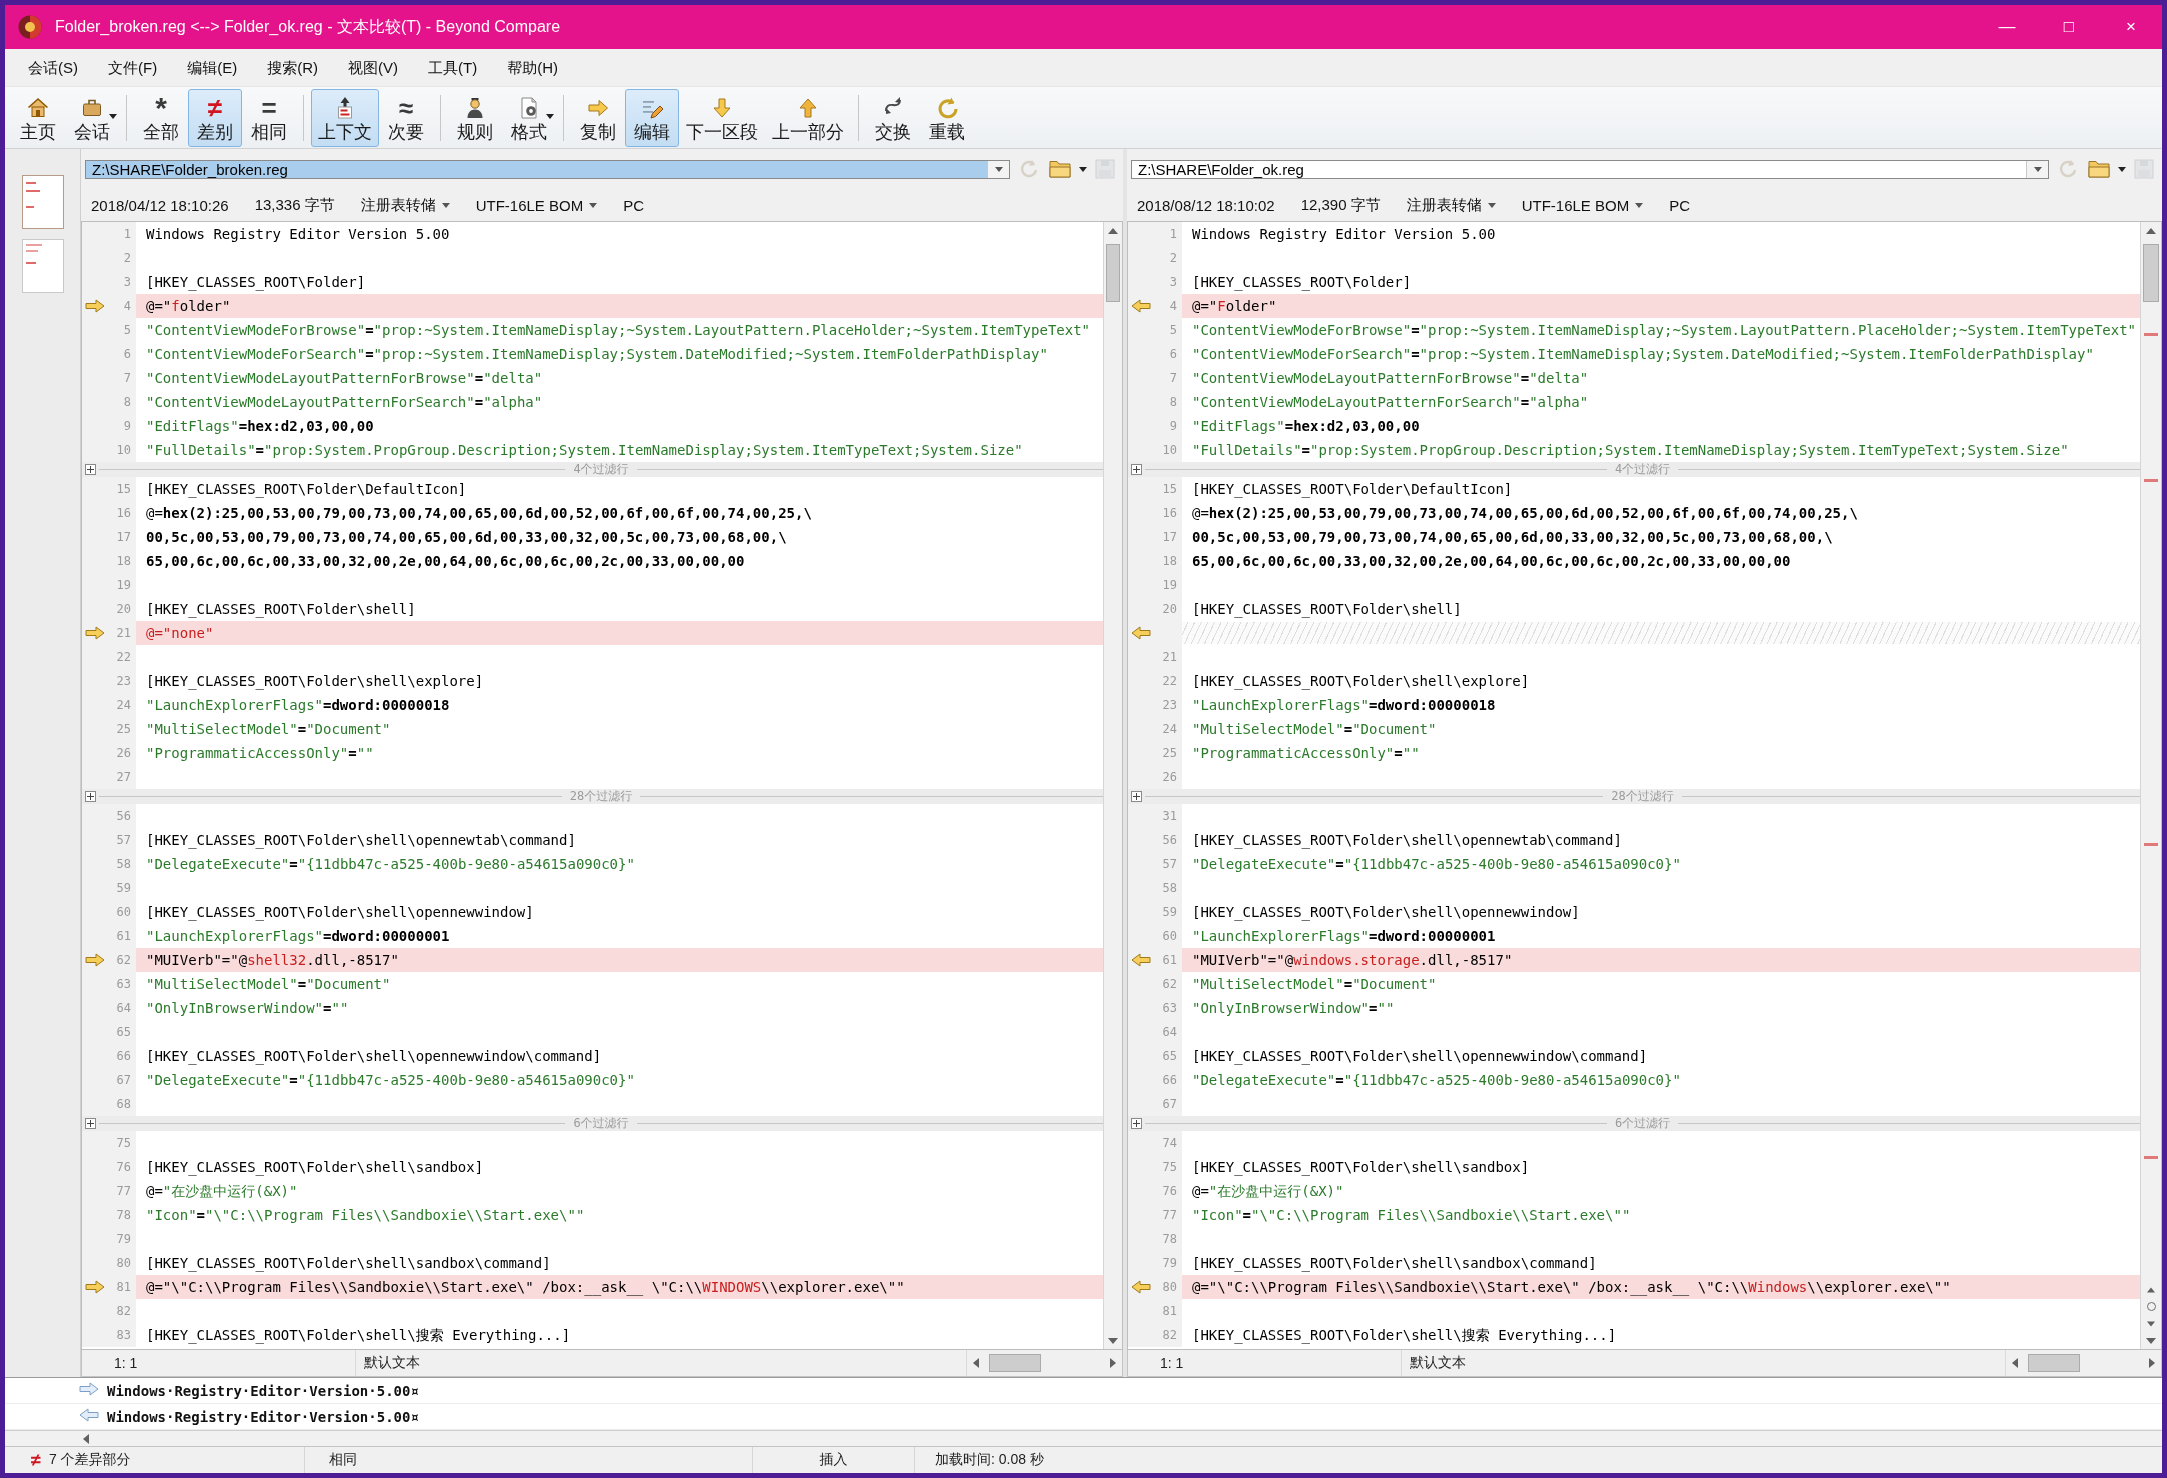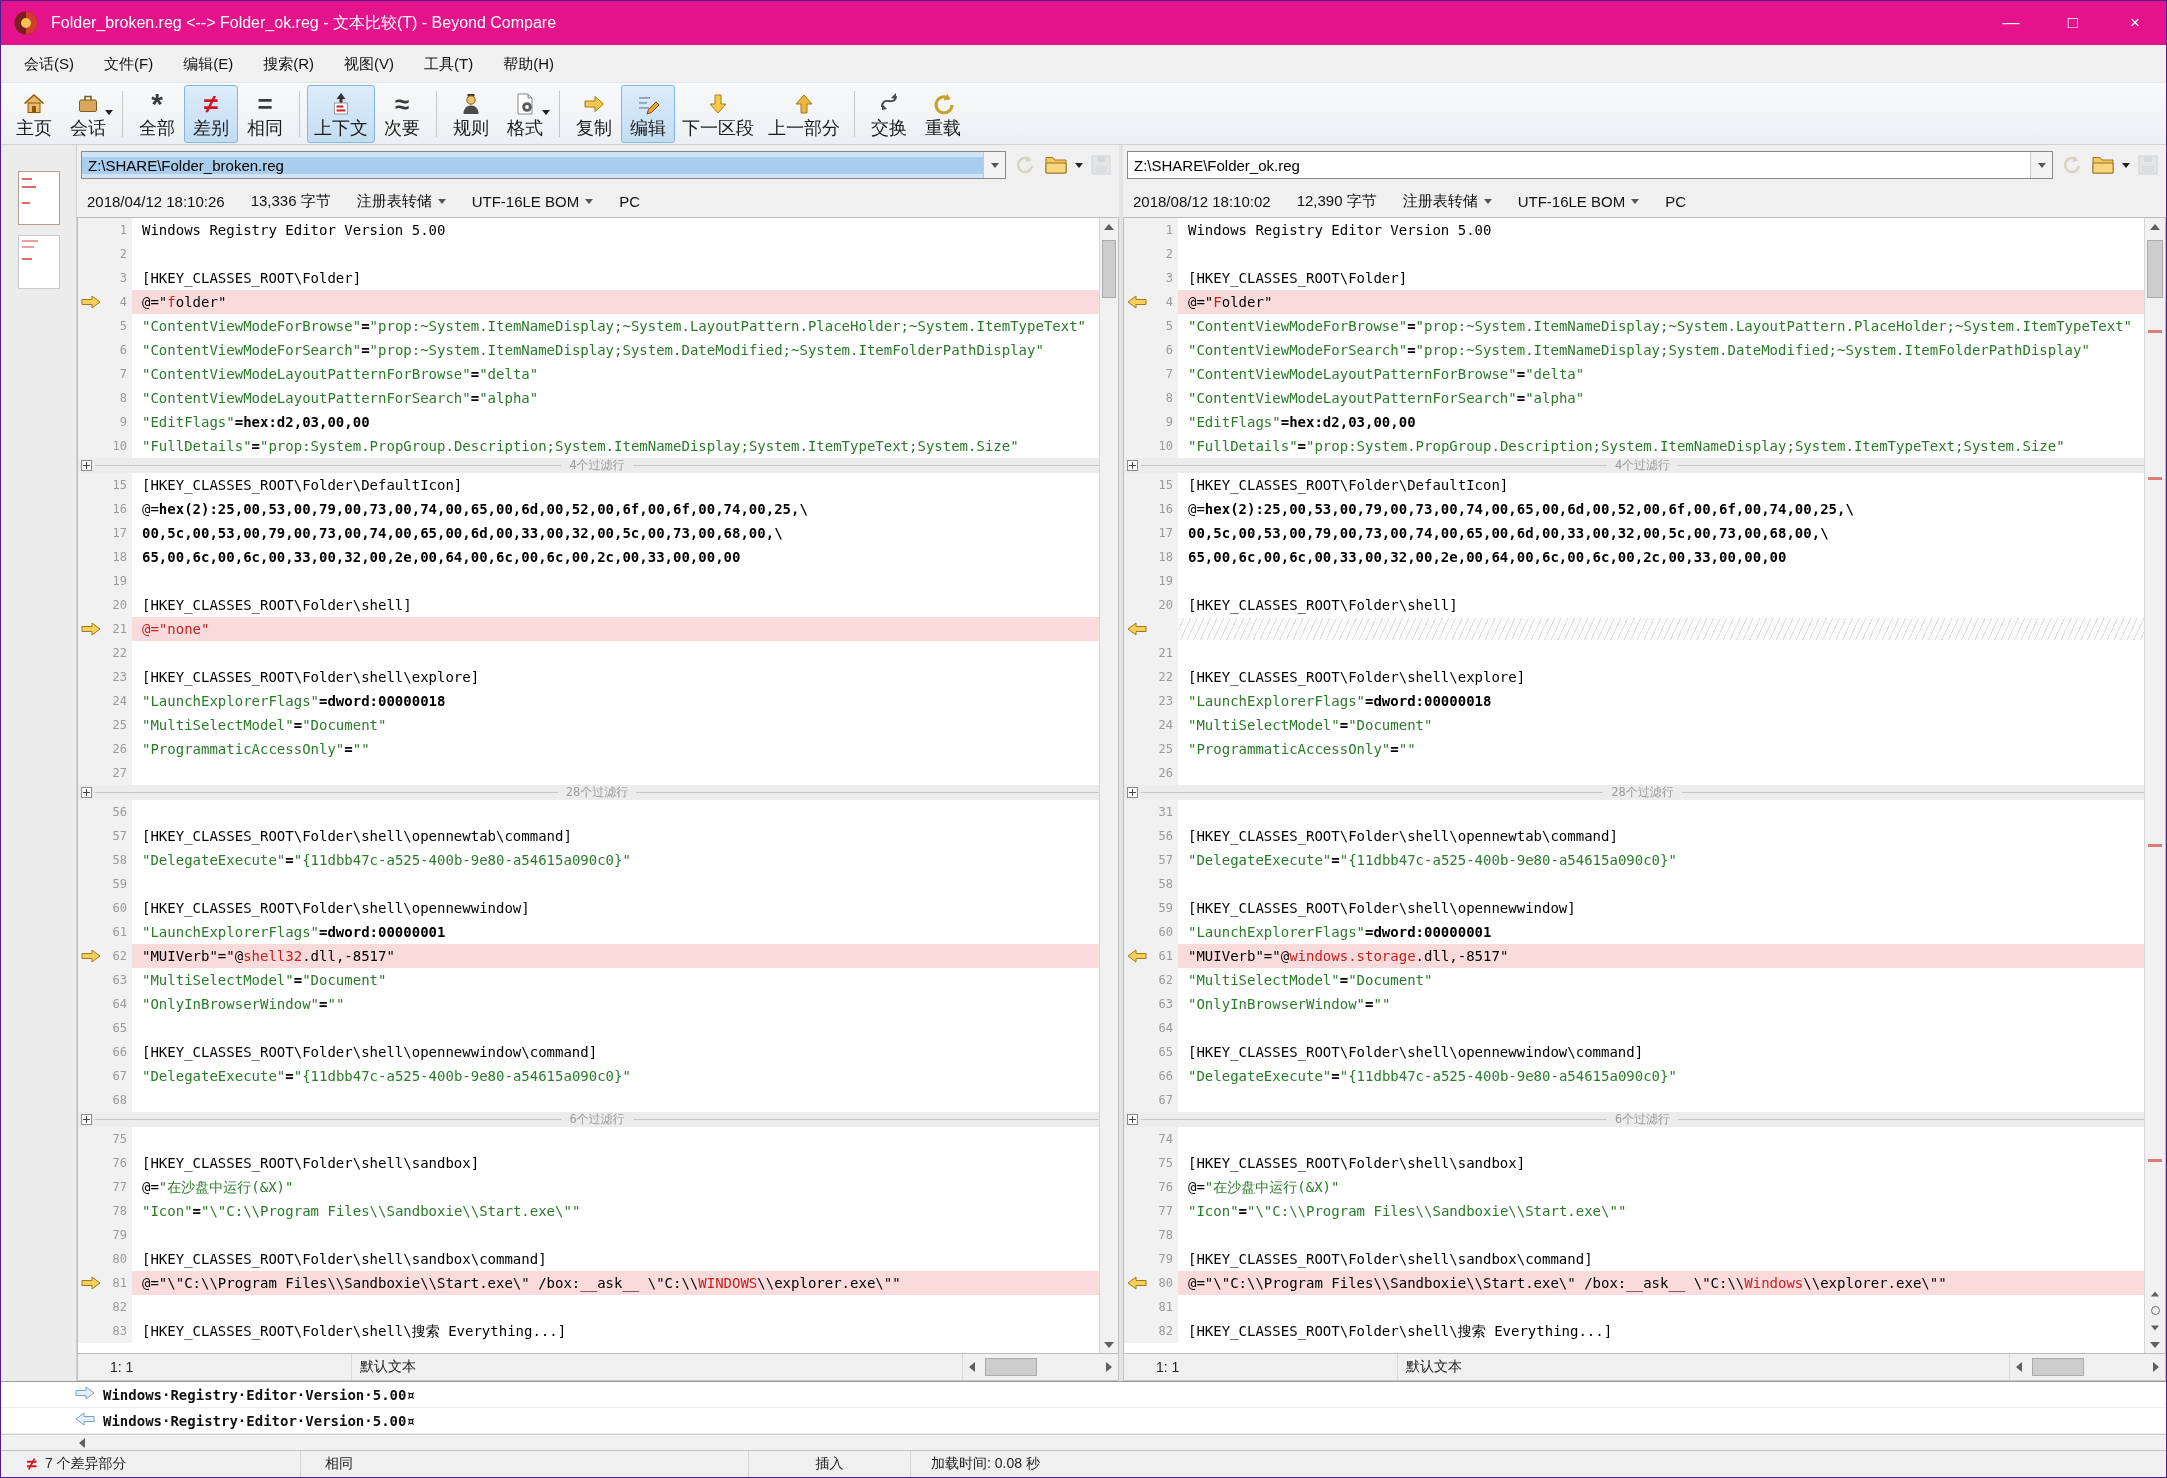--- a/index.html
+++ b/index.html
@@ -1,20 +1,20 @@
 <!DOCTYPE html>
 <html><head>
 <meta charset="utf-8">
 <style>
   * { box-sizing: border-box; margin: 0; padding: 0; }
   html,body { background:#d8d8d8; }
   body { font-family:"Liberation Sans", sans-serif; }
   #window {
     width:2167px; height:1478px; display:flex; flex-direction:column;
-    border:1px solid #4c1d95; background:#f0f0f0; overflow:hidden;
+    border:5px solid #4c1d95; background:#f0f0f0; overflow:hidden;
   }
   
   .titlebar { height:44px; background:#e5138b; display:flex; align-items:center; flex:0 0 auto; }
   .app-icon { width:26px; height:26px; margin:0 12px 0 12px; }
   .title-text { color:#fff; font-size:16px; flex:1 1 auto; white-space:nowrap; overflow:hidden; }
   .winbtn { width:62px; height:44px; color:#fff; font-size:17px; display:flex; align-items:center; justify-content:center; }
   
   .menubar { height:38px; background:#f0f0f0; display:flex; align-items:center; padding-left:8px; flex:0 0 auto; border-bottom:1px solid #e6e6e6;}
   .menu-item { padding:0 15px; font-size:15px; color:#111; line-height:38px; }
   
@@ -31,21 +31,21 @@
   .main { flex:1 1 auto; display:flex; min-height:0; background:#f0f0f0; }
   .sidebar { width:76px; flex:0 0 auto; background:#ececec; border-right:1px solid #cfcfcf; padding-top:26px; display:flex; flex-direction:column; align-items:center; gap:10px; }
   .thumb { width:42px; height:54px; background:#fff; border:1px solid #b89a8a; position:relative; }
   .thumb .tmark { position:absolute; left:3px; height:2px; background:#e06a6a; }
   .pane { display:flex; flex-direction:column; min-width:0; }
   .pane.left { width:1042px; flex:0 0 auto; }
   .pane.right { flex:1 1 auto; }
   .splitter { width:4px; background:#e4e4e4; flex:0 0 auto; }
   
   .pathrow { height:40px; display:flex; align-items:center; padding:0 4px 0 4px; gap:4px; flex:0 0 auto; }
-  .path-input { flex:1 1 auto; height:28px; border:1px solid #8a8a8a; background:#fff; display:flex; align-items:center; font-size:15px; overflow:hidden; }
+  .path-input { flex:1 1 auto; height:19px; border:1px solid #8a8a8a; background:#fff; display:flex; align-items:center; font-size:15px; overflow:hidden; }
   .path-input .ptext { flex:1 1 auto; padding:0 6px; white-space:nowrap; }
   .path-input.selected { background:#cfe4f7; }
   .path-input.selected .ptext { background:#a9cdec; }
   .combo-btn { width:22px; height:26px; display:flex; align-items:center; justify-content:center; border-left:1px solid #c9c9c9; background:#f3f3f3; }
   .tri-down { width:0; height:0; border-left:4px solid transparent; border-right:4px solid transparent; border-top:5px solid #555; }
   .pr-icon { width:28px; height:28px; display:flex; align-items:center; justify-content:center; }
   .dim { opacity:.45; }
   .mini-caret { width:0;height:0;border-left:4px solid transparent;border-right:4px solid transparent;border-top:5px solid #222; margin-left:1px;}
   
   .inforow { height:32px; display:flex; align-items:center; gap:6px; padding-left:10px; font-size:15px; color:#111; flex:0 0 auto; white-space:nowrap; }

